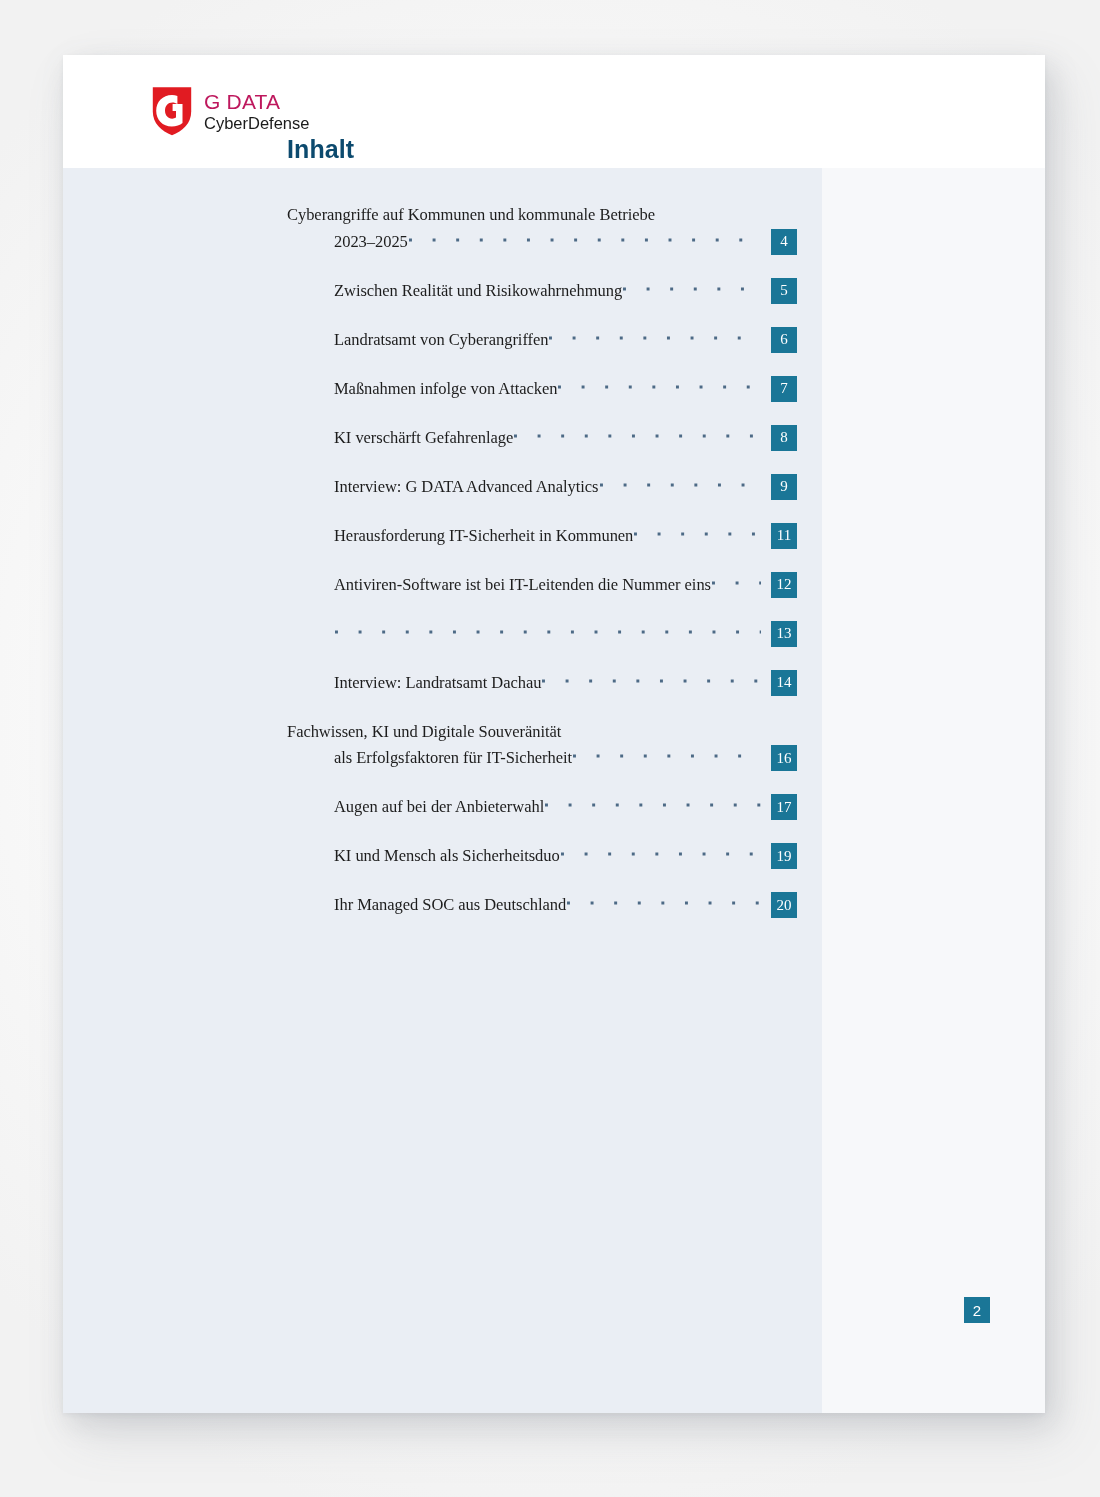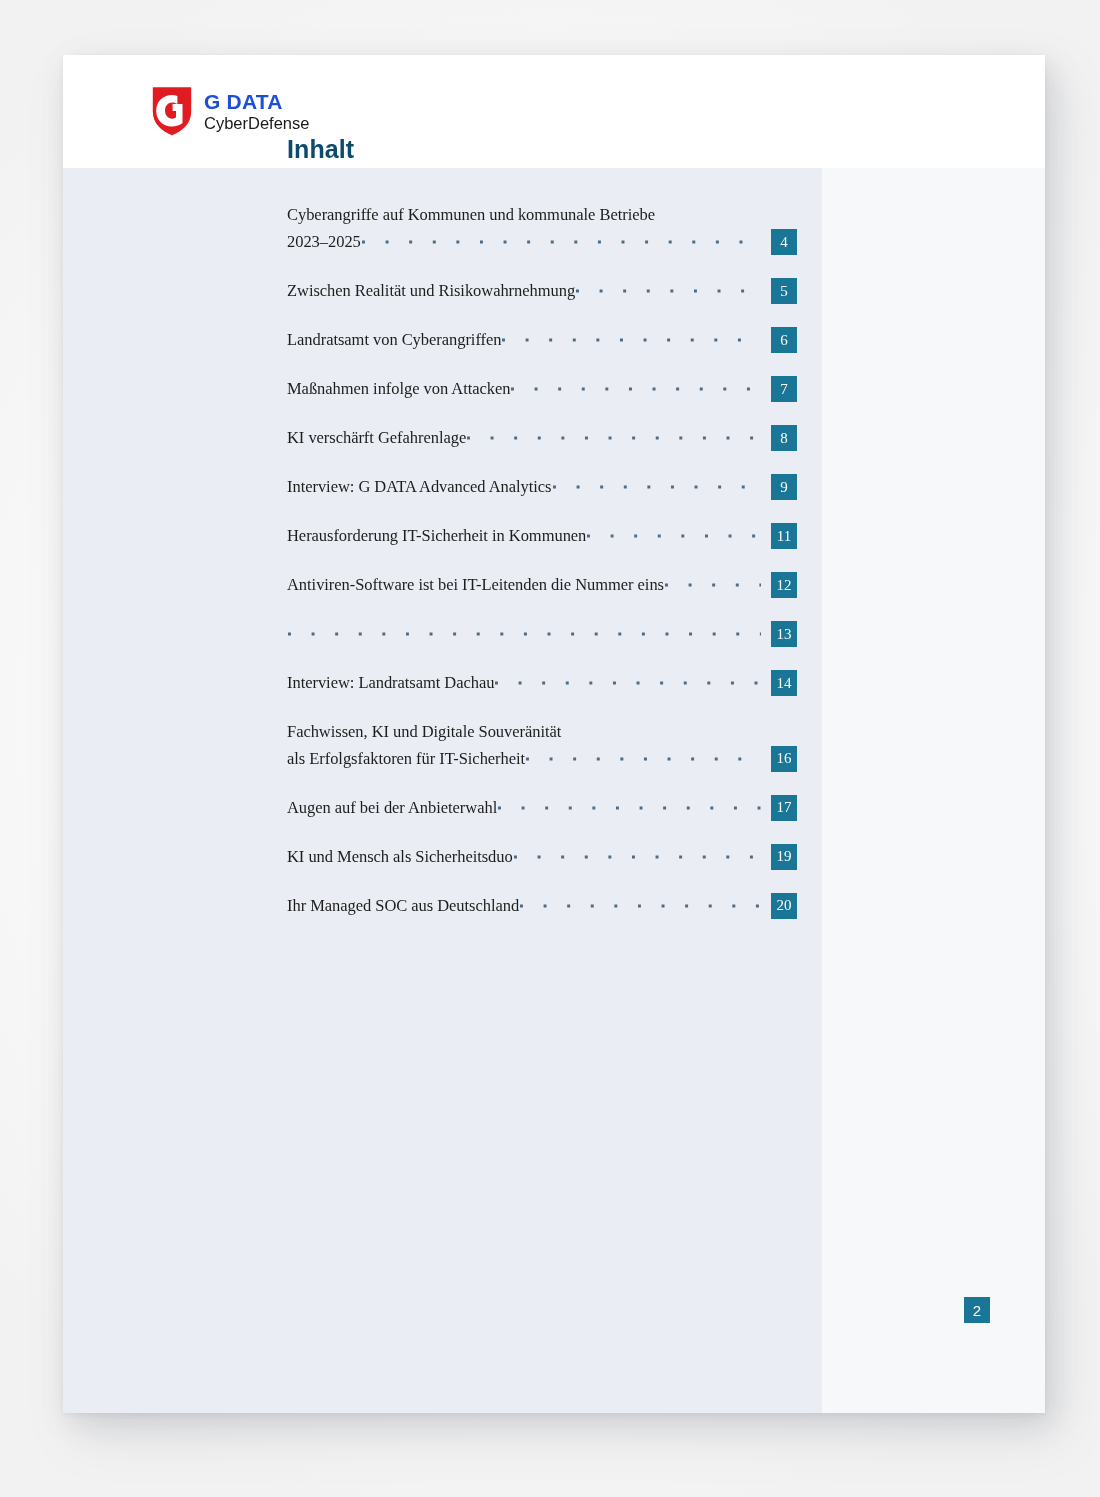--- a/index.html
+++ b/index.html
@@ -60,23 +60,23 @@
 
   .logo-shield {
     width: 40px;
     height: 50px;
     flex: 0 0 auto;
   }
 
   .logo-words { line-height: 1; }
   .logo-gdata {
     font-size: 21px;
-    font-weight: bold;
+    font-weight: normal;
     letter-spacing: 0.2px;
-    color: #1d4ed8;
+    color: #be185d;
     display: block;
   }
   .logo-cyberdefense {
     font-size: 16.5px;
     font-weight: normal;
     color: #1b1b1b;
     display: block;
     margin-top: 3px;
   }
 
@@ -142,23 +142,24 @@
   .toc-entry-prelines {
     font-size: 16.5px;
     color: #1d1d1d;
     line-height: 1.62;
     letter-spacing: -0.05px;
     white-space: nowrap;
   }
 
   .toc-lastrow {
     display: flex;
-    align-items: center;
+    align-items: flex-start;
     line-height: 1.62;
     min-height: 27px;
+    margin-left: 47px;
   }
 
   .toc-label {
     font-size: 16.5px;
     color: #1d1d1d;
     letter-spacing: -0.05px;
     white-space: nowrap;
     flex: 0 0 auto;
   }
 

